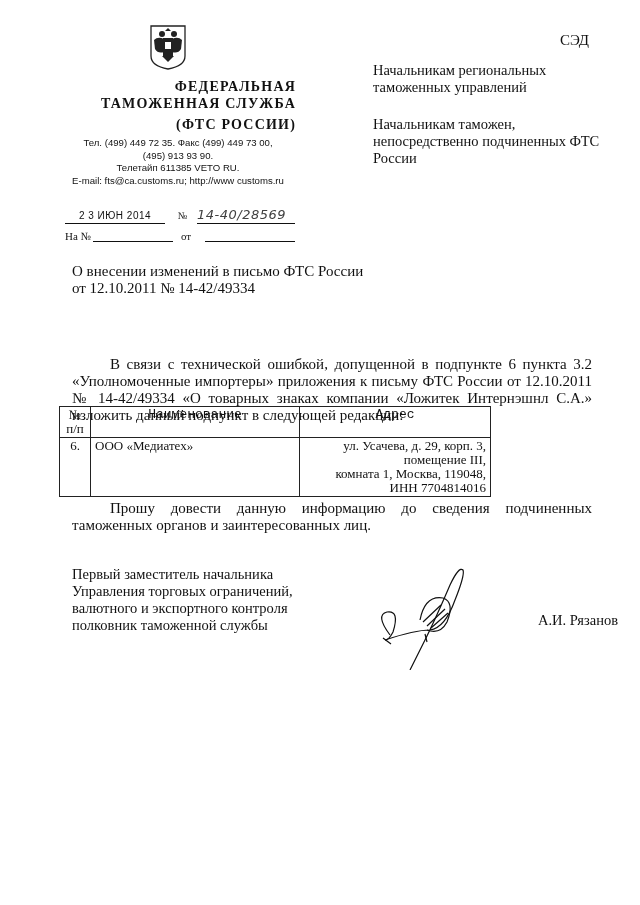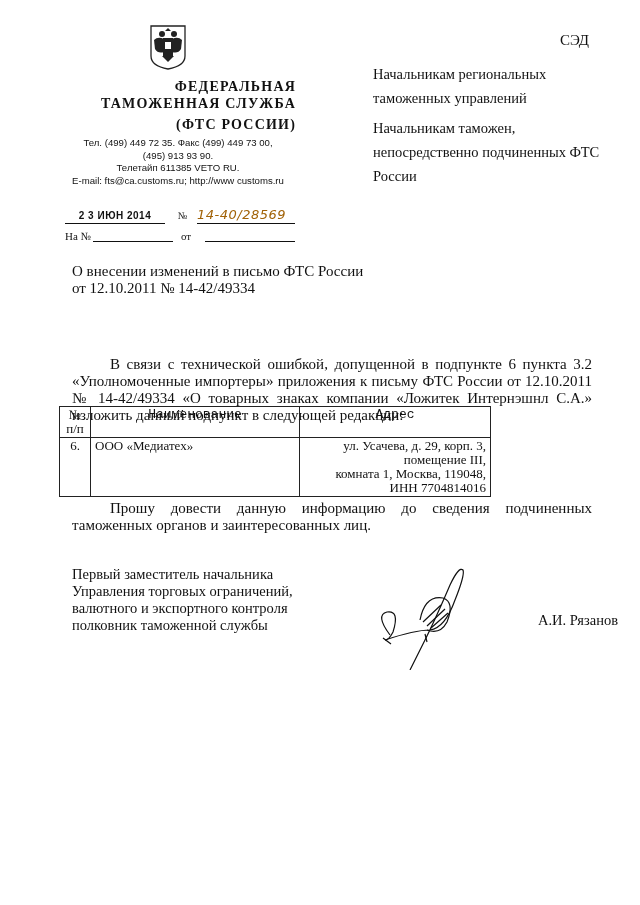--- a/index.html
+++ b/index.html
@@ -11,31 +11,31 @@
     .emblem { left: 148px; top: 24px; width: 40px; height: 46px; }
     .org-name { left: 60px; width: 236px; text-align: right; font-weight: bold; letter-spacing: 1.2px; font-size: 14px; line-height: 17px; }
     .org-name.l1 { top: 78px; }
     .org-name.l2 { top: 95px; }
     .org-name.l3 { top: 116px; }
     .contacts { left: 60px; width: 236px; top: 137px; text-align: center;
       font-family: "Liberation Sans", "DejaVu Sans", sans-serif; font-size: 9.6px; line-height: 12.6px; }
     .contacts div { white-space: nowrap; }
     .regline { left: 65px; top: 210px; font-size: 11px; }
     .reg-date { position:absolute; left: 0; top: 0; width: 100px; border-bottom: 1px solid #111; text-align:center;
-      font-family: "Liberation Sans", sans-serif; font-weight: bold; font-size: 10px; letter-spacing: 0.5px; height: 13px; }
+      font-family: "Liberation Sans", sans-serif; font-weight: normal; font-size: 10px; letter-spacing: 0.5px; height: 13px; }
     .reg-no-label { position:absolute; left: 113px; top: 0; font-size: 10px; }
     .reg-no { position:absolute; left: 132px; top: -3px; width: 98px; border-bottom: 1px solid #111; height: 16px;
-      font-family: "DejaVu Sans", sans-serif; font-style: italic; font-size: 13px; color: #a16207; letter-spacing: 0.5px; }
+      font-family: "DejaVu Sans", sans-serif; font-style: italic; font-size: 13px; color: #404040; letter-spacing: 0.5px; }
     .ref-line { left: 65px; top: 230px; font-size: 11px; }
     .ref-line .lbl1 { position:absolute; left: 0; top: 0; white-space: nowrap; }
     .ref-line .blank1 { position:absolute; left: 28px; top: 11px; width: 80px; border-bottom: 1px solid #111; }
     .ref-line .lbl2 { position:absolute; left: 116px; top: 0; }
     .ref-line .blank2 { position:absolute; left: 140px; top: 11px; width: 90px; border-bottom: 1px solid #111; }
     .sed { left: 560px; top: 32px; font-size: 15px; }
-    .addressee { left: 373px; width: 240px; font-size: 14.5px; line-height: 24px; }
+    .addressee { left: 373px; width: 240px; font-size: 14.5px; line-height: 17px; }
     .addressee.a1 { top: 62px; }
     .addressee.a2 { top: 116px; }
     .subject { left: 72px; top: 255px; width: 300px; font-size: 15px; line-height: 17px; margin-top: 8px; }
     .body-text { left: 72px; width: 520px; font-size: 15px; line-height: 17px; text-align: justify; margin-top: 16px; }
     .p1 { top: 340px; }
     .p2 { top: 484px; }
     .indent { text-indent: 38px; }
     table.doc-table { position: absolute; left: 59px; top: 406px; width: 432px; border-collapse: collapse; font-size: 13px; }
     table.doc-table td, table.doc-table th { border: 1px solid #222; padding: 1px 4px; font-weight: normal; vertical-align: top; line-height: 14px; }
     .c-num { width: 22px; text-align: center; }

